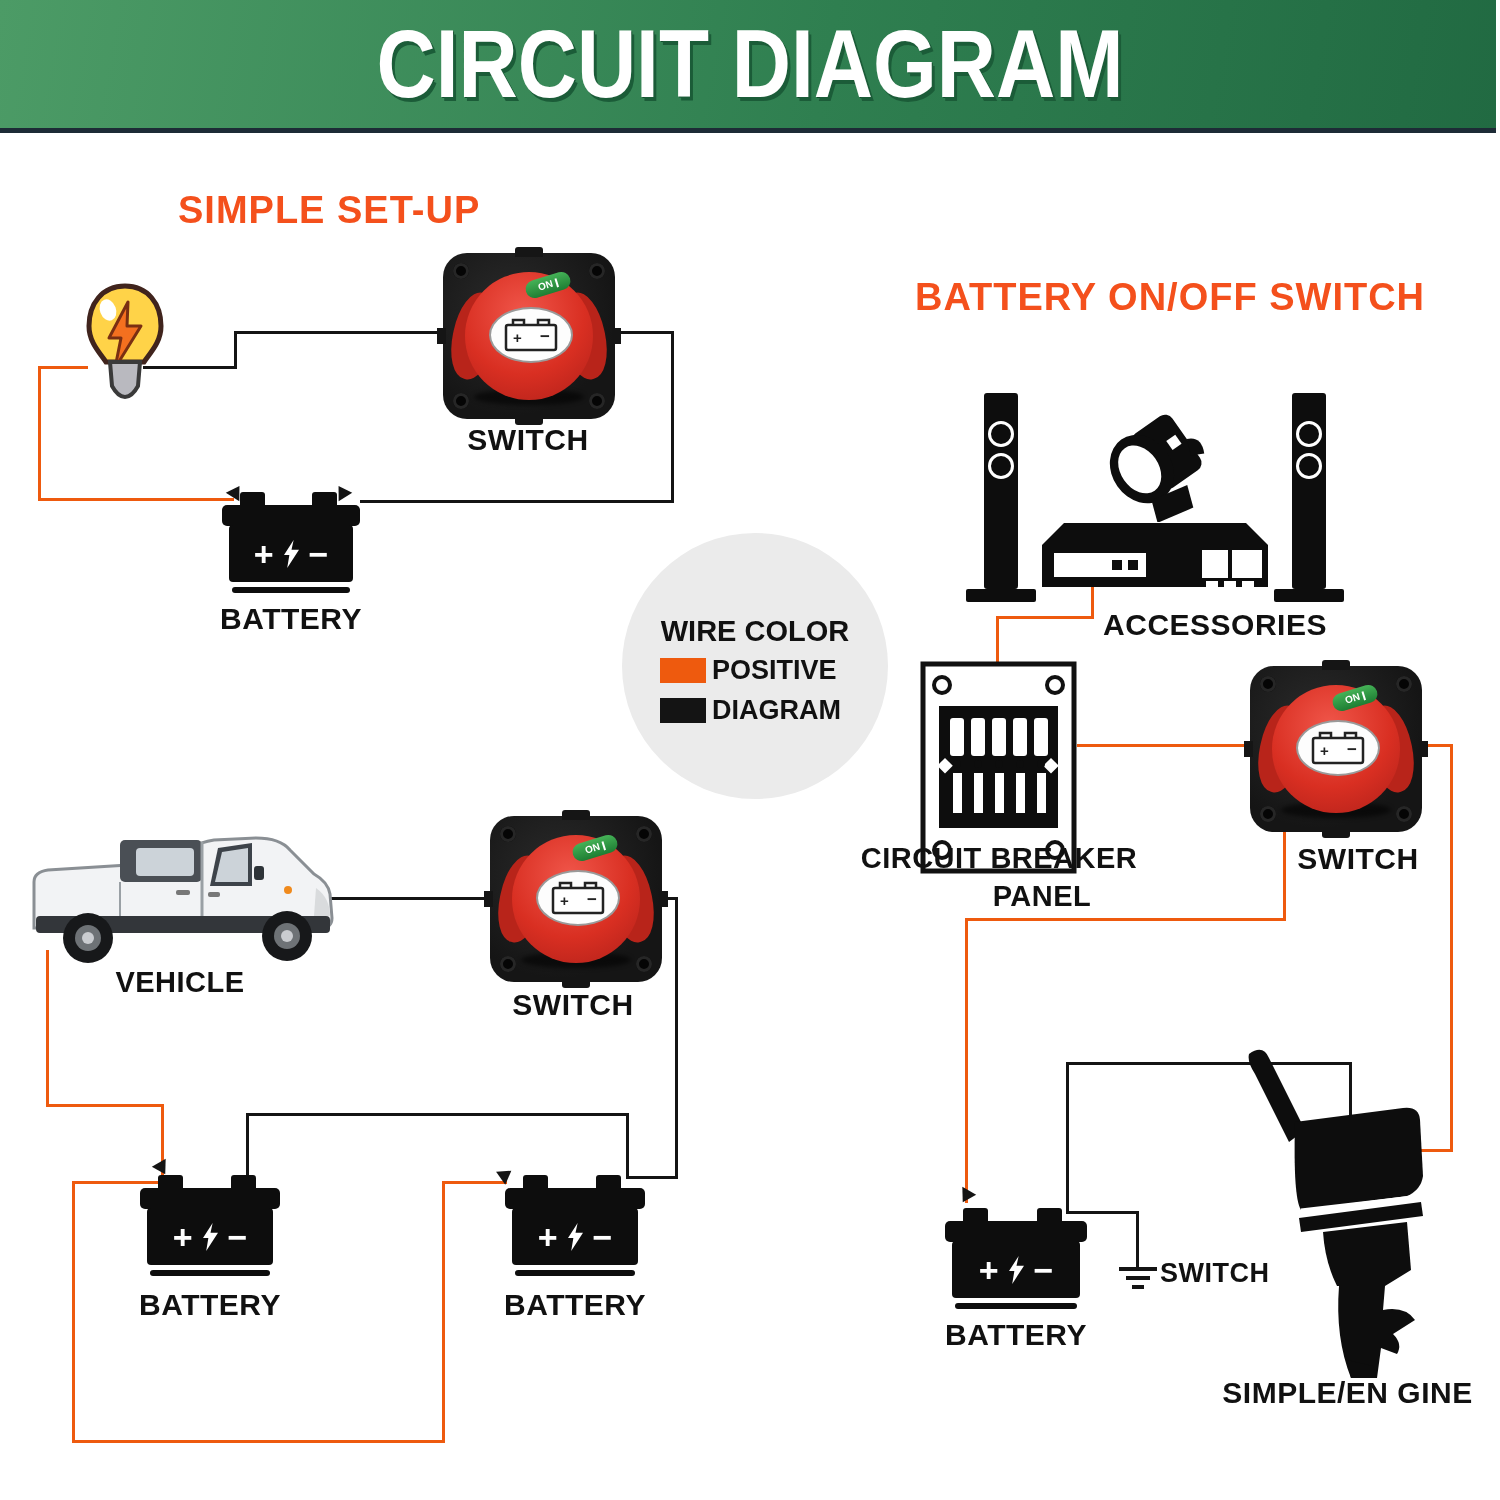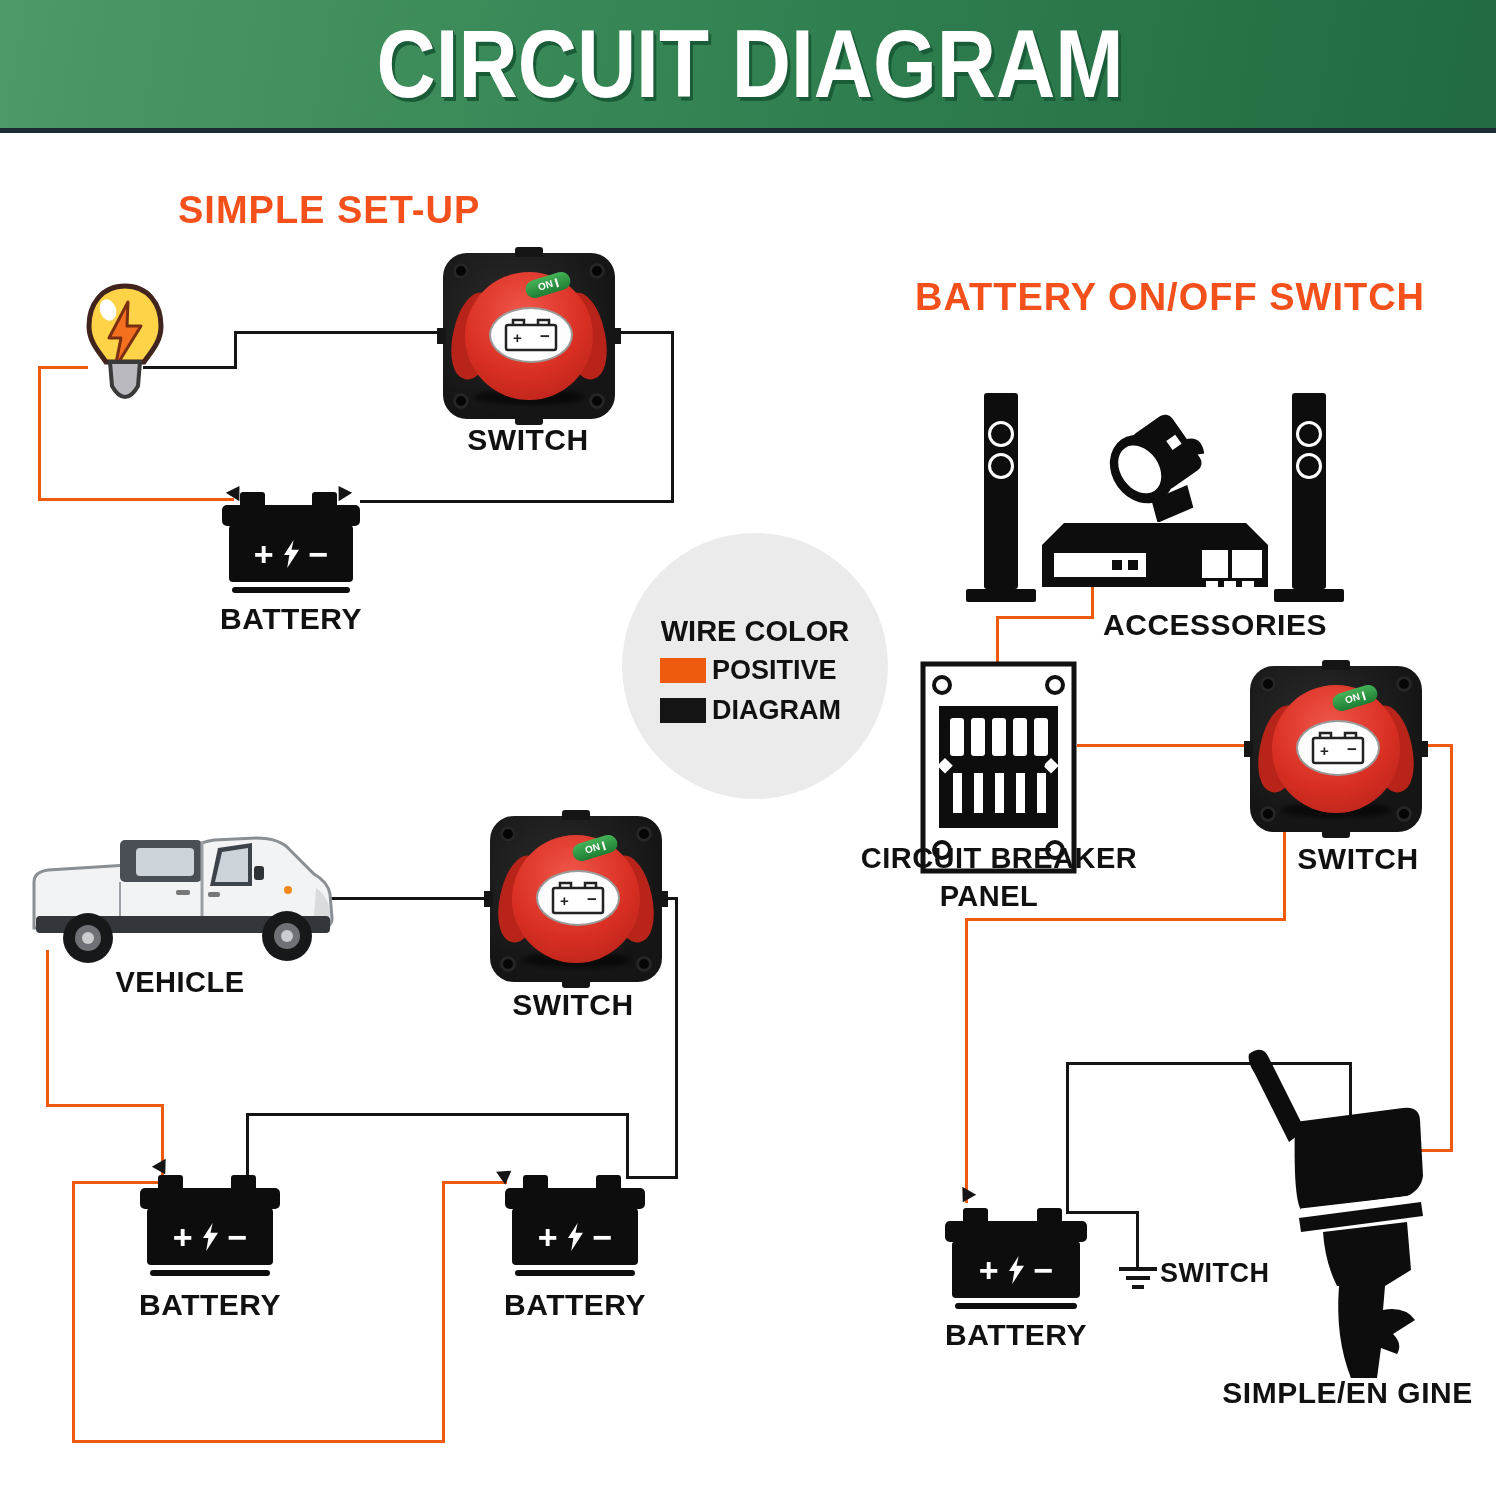--- a/index.html
+++ b/index.html
@@ -262,21 +262,21 @@
     </g>
     <g fill="#0d0d0d">
       <circle cx="37" cy="103" r="4"></circle>
         <circle cx="58" cy="103" r="4"></circle>
         <circle cx="79" cy="103" r="4"></circle>
       <circle cx="100" cy="103" r="4"></circle>
         <circle cx="121" cy="103" r="4"></circle>
     </g>
   </svg>
   <div class="lbl" style="left:860px;top:842px;width:278px;font-size:29px;">CIRCUIT BREAKER</div>
-  <div class="lbl" style="left:850px;top:880px;width:278px;font-size:29px;">PANEL</div>
+  <div class="lbl" style="left:903px;top:880px;width:278px;font-size:29px;">PANEL</div>
 
   <div class="bswitch" style="left:1250px;top:666px;">
     <div class="sw-body">
       <span class="tab tabt"></span>
         <span class="tab tabb"></span>
       <span class="nub nl"></span>
         <span class="nub nr"></span>
       <span class="screw s1"></span>
       <span class="screw s2"></span>
       <span class="screw s3"></span>

